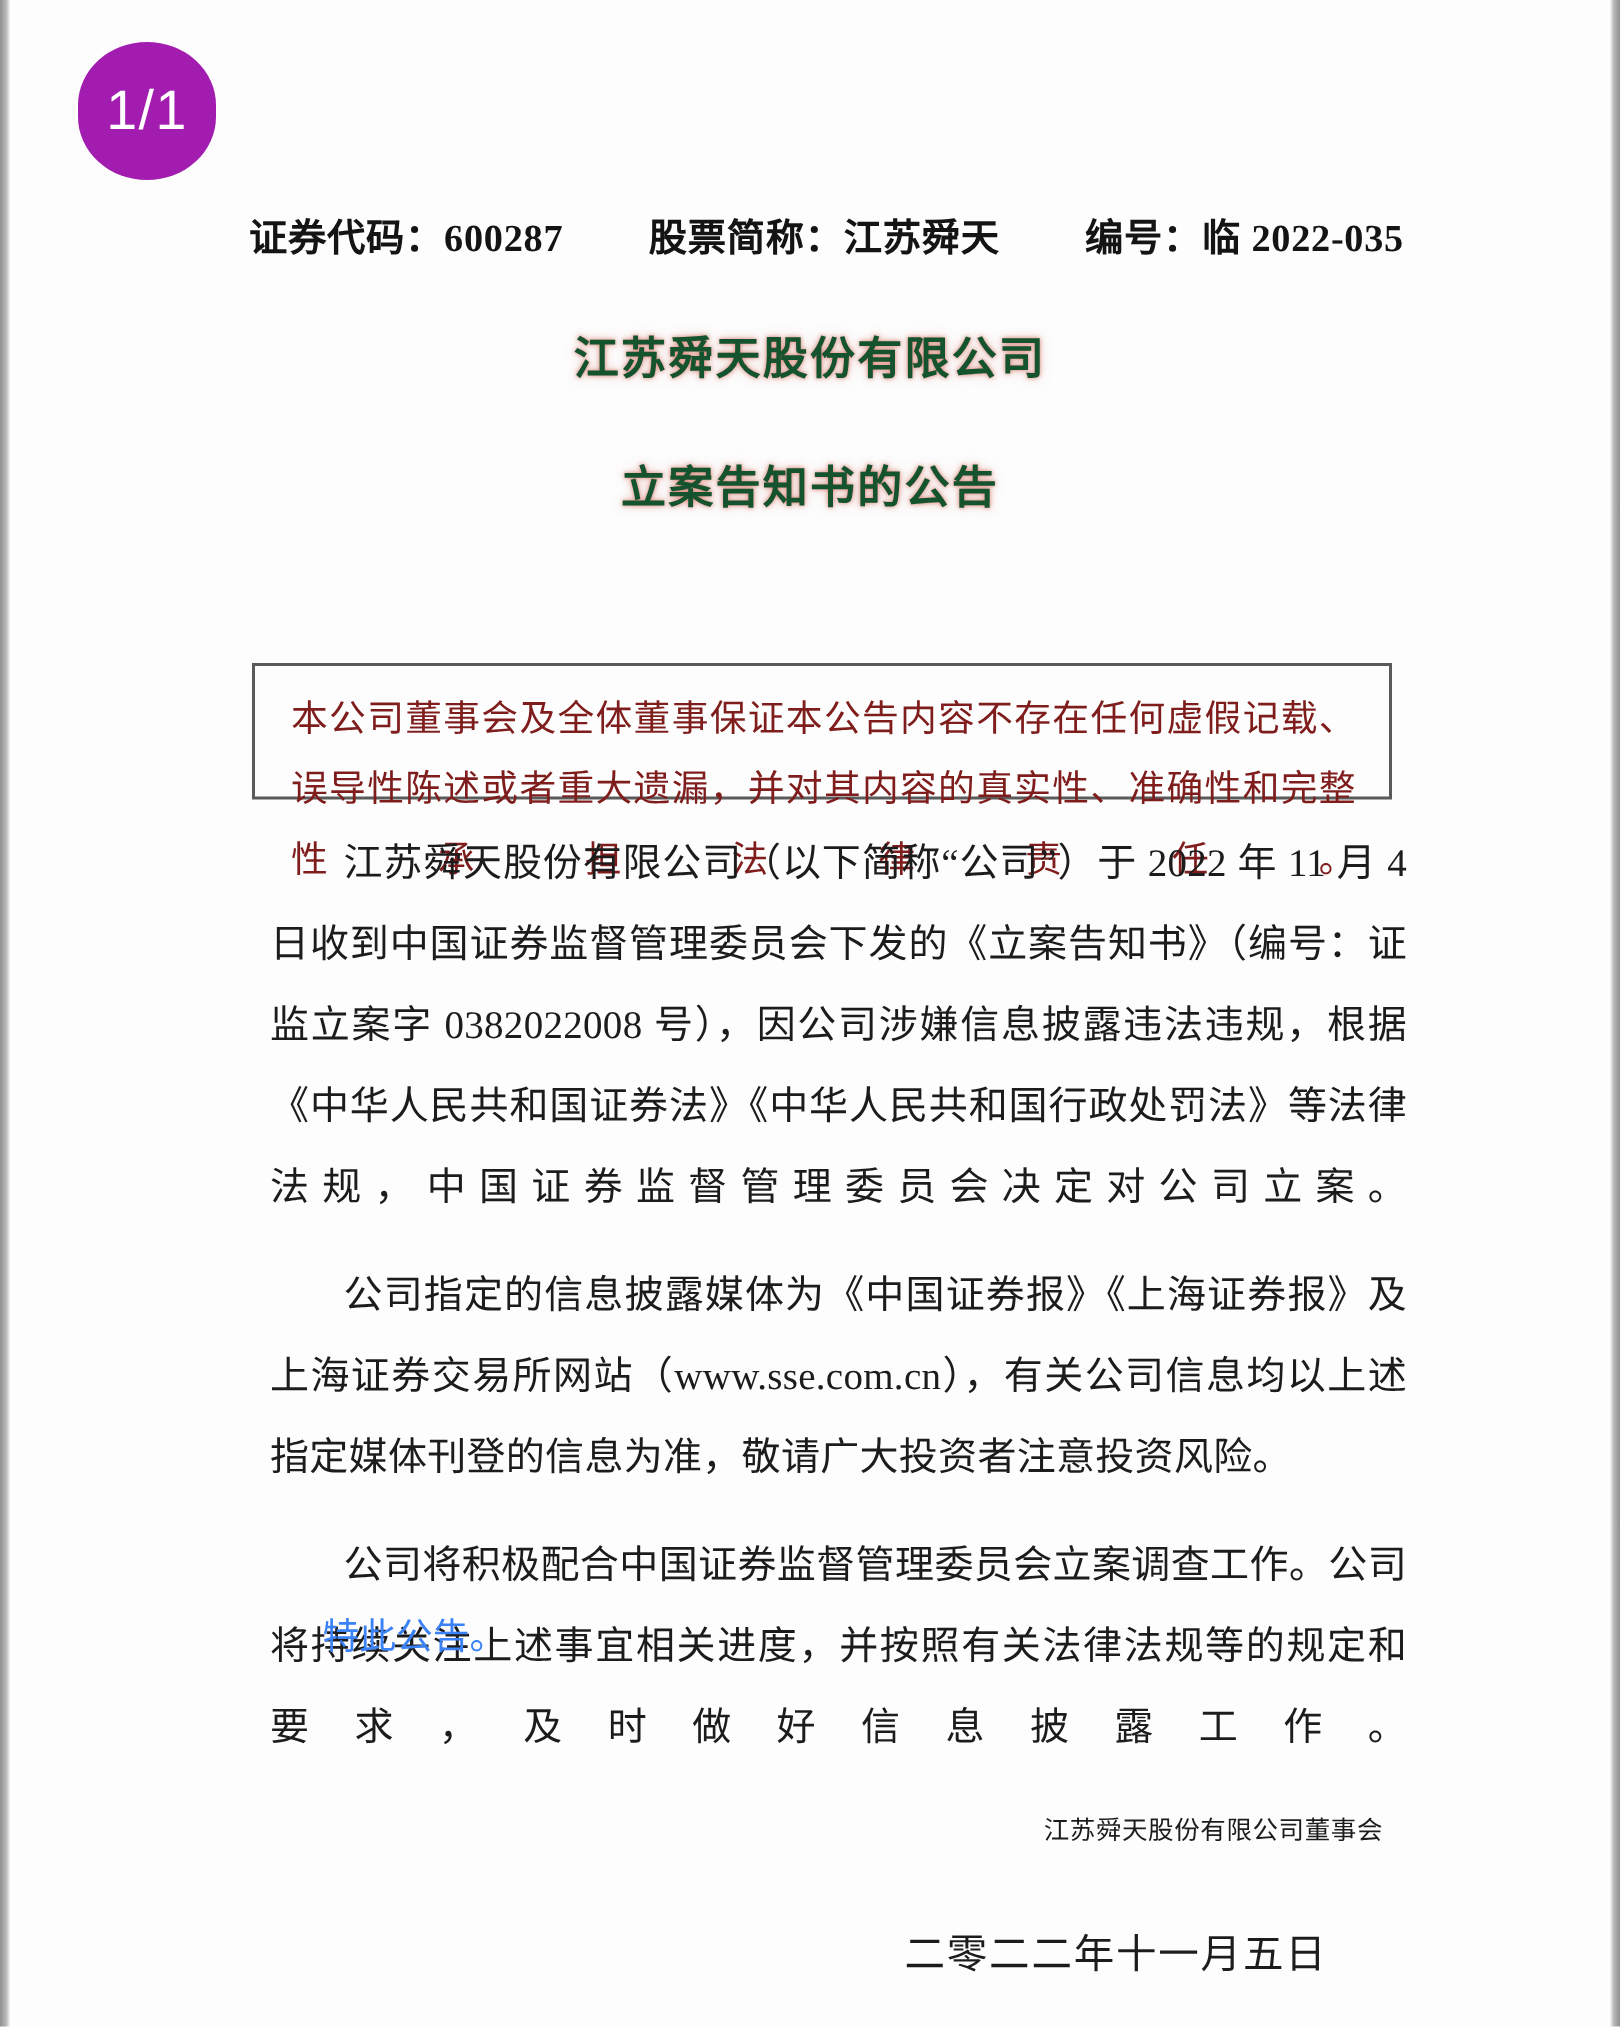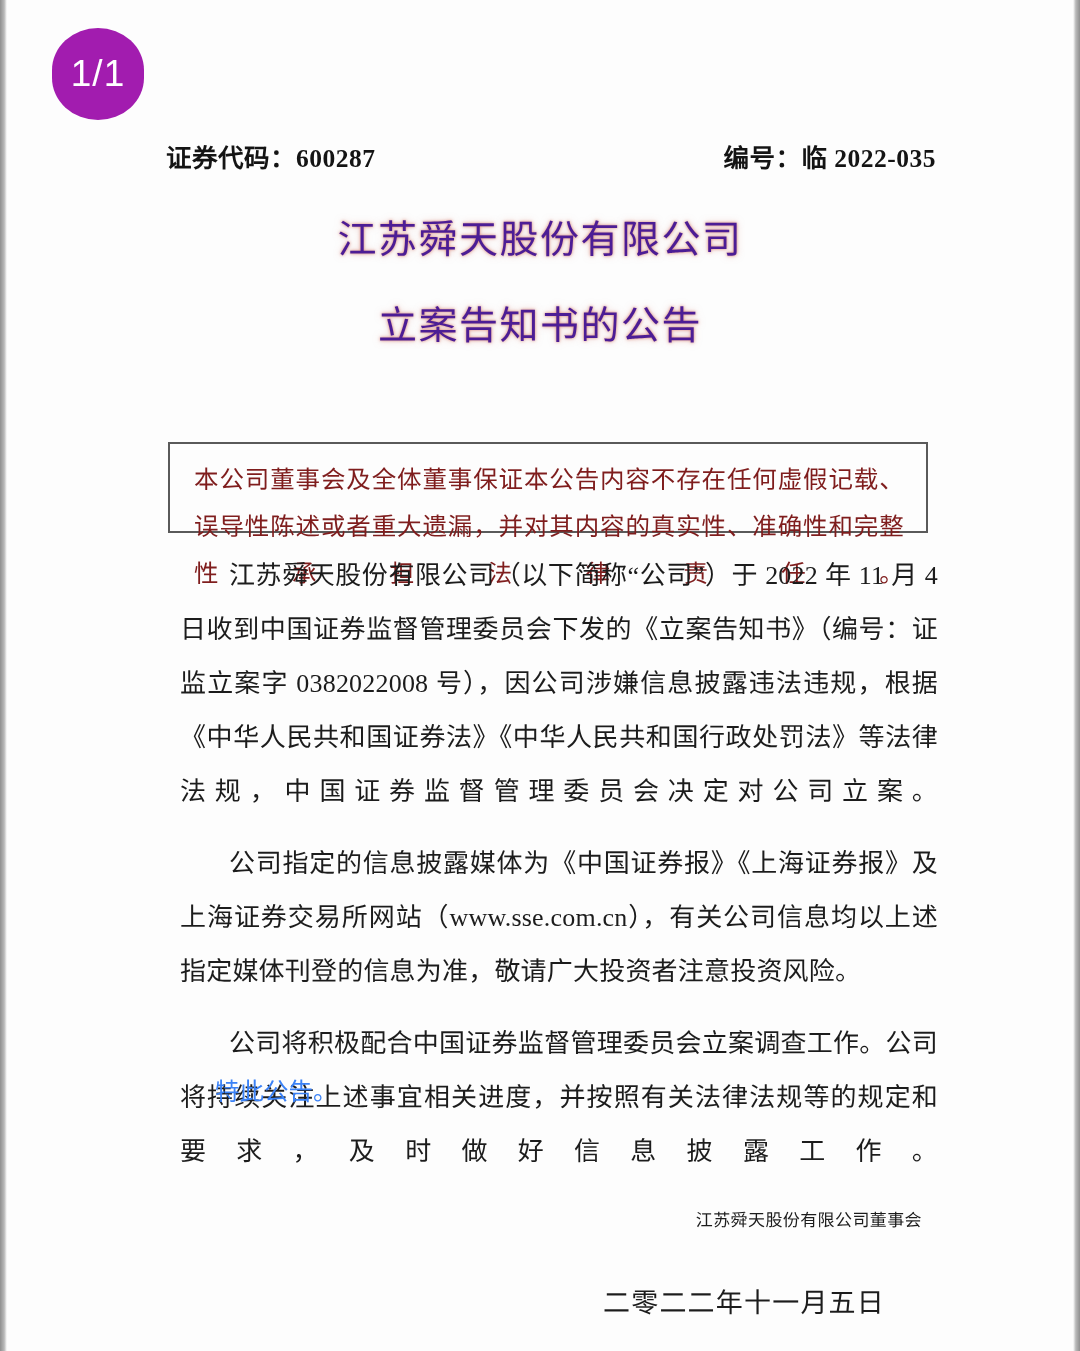--- a/index.html
+++ b/index.html
@@ -86,23 +86,23 @@
 
   
   .title-block {
     position: absolute;
     left: 0;
     top: 197px;
     width: 1080px;
     text-align: center;
   }
   .title-line {
-    color: #4c1d95;
-    font-weight: normal;
-    font-size: 39px;
+    color: #14532d;
+    font-weight: bold;
+    font-size: 30px;
     line-height: 86px;
     letter-spacing: 1.5px;
     text-shadow: 0 0 3px rgba(210, 110, 95, 0.85),
                  0 0 7px rgba(220, 150, 140, 0.5);
   }
 
   
   .disclaim-box {
     position: absolute;
     left: 168px;
@@ -183,20 +183,21 @@
 
   <div class="page-edge-left"></div>
   <div class="page-edge-right"></div>
 
   <div class="page-badge">1/1</div>
 
   <div class="sheet">
 
     <div class="doc-header">
       <span class="hdr-item">证券代码：600287</span>
+      <span class="hdr-item">股票简称：江苏舜天</span>
       <span class="hdr-item">编号：临 2022-035</span>
     </div>
 
     <div class="title-block">
       <div class="title-line">江苏舜天股份有限公司</div>
       <div class="title-line">立案告知书的公告</div>
     </div>
 
     <div class="disclaim-box">
       <div class="disclaim-text">本公司董事会及全体董事保证本公告内容不存在任何虚假记载、误导性陈述或者重大遗漏，并对其内容的真实性、准确性和完整性承担法律责任。</div>

